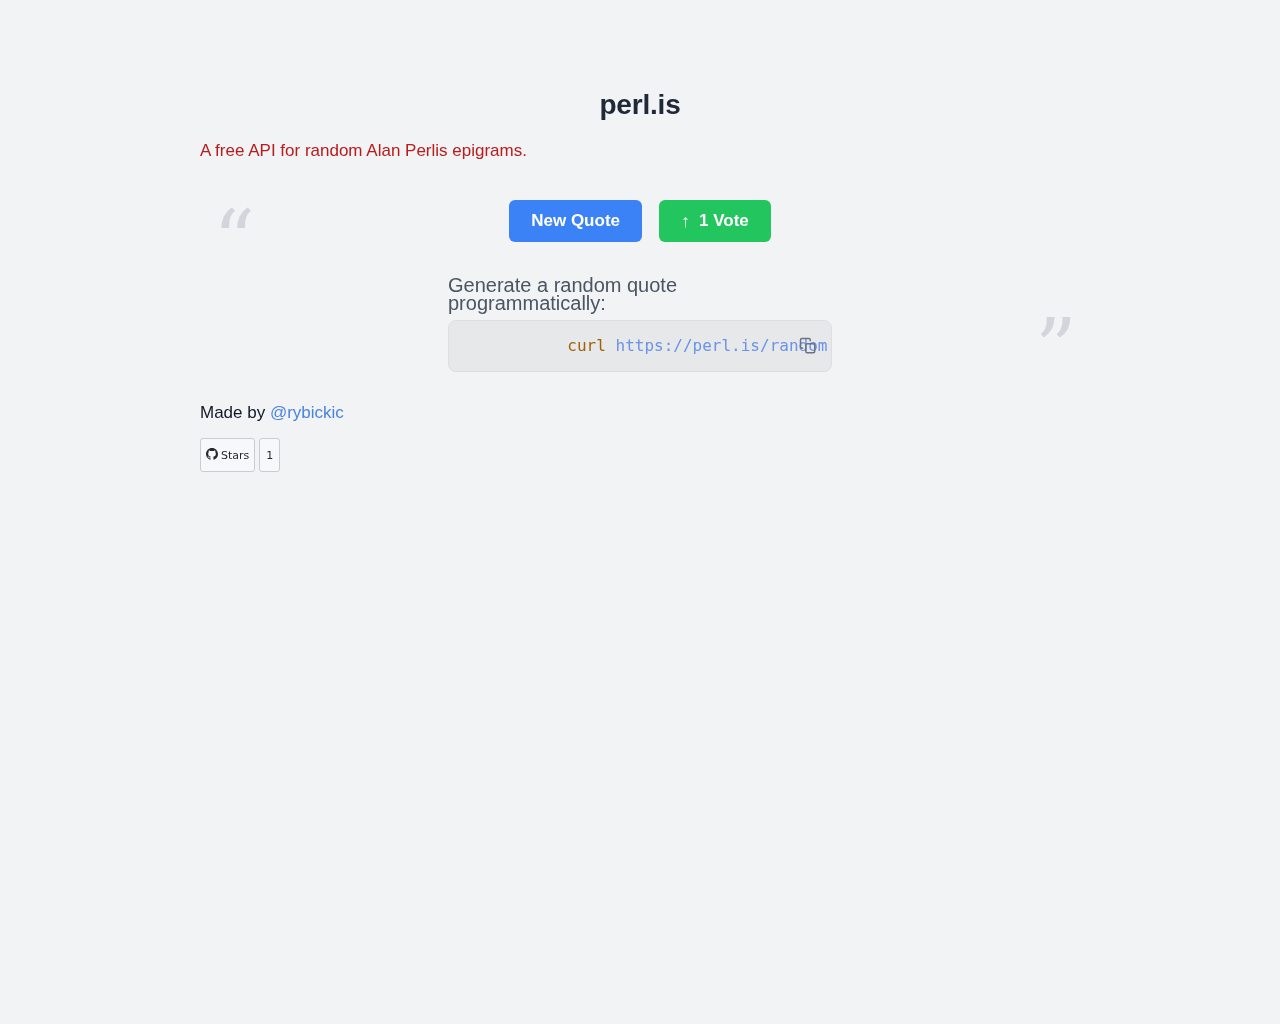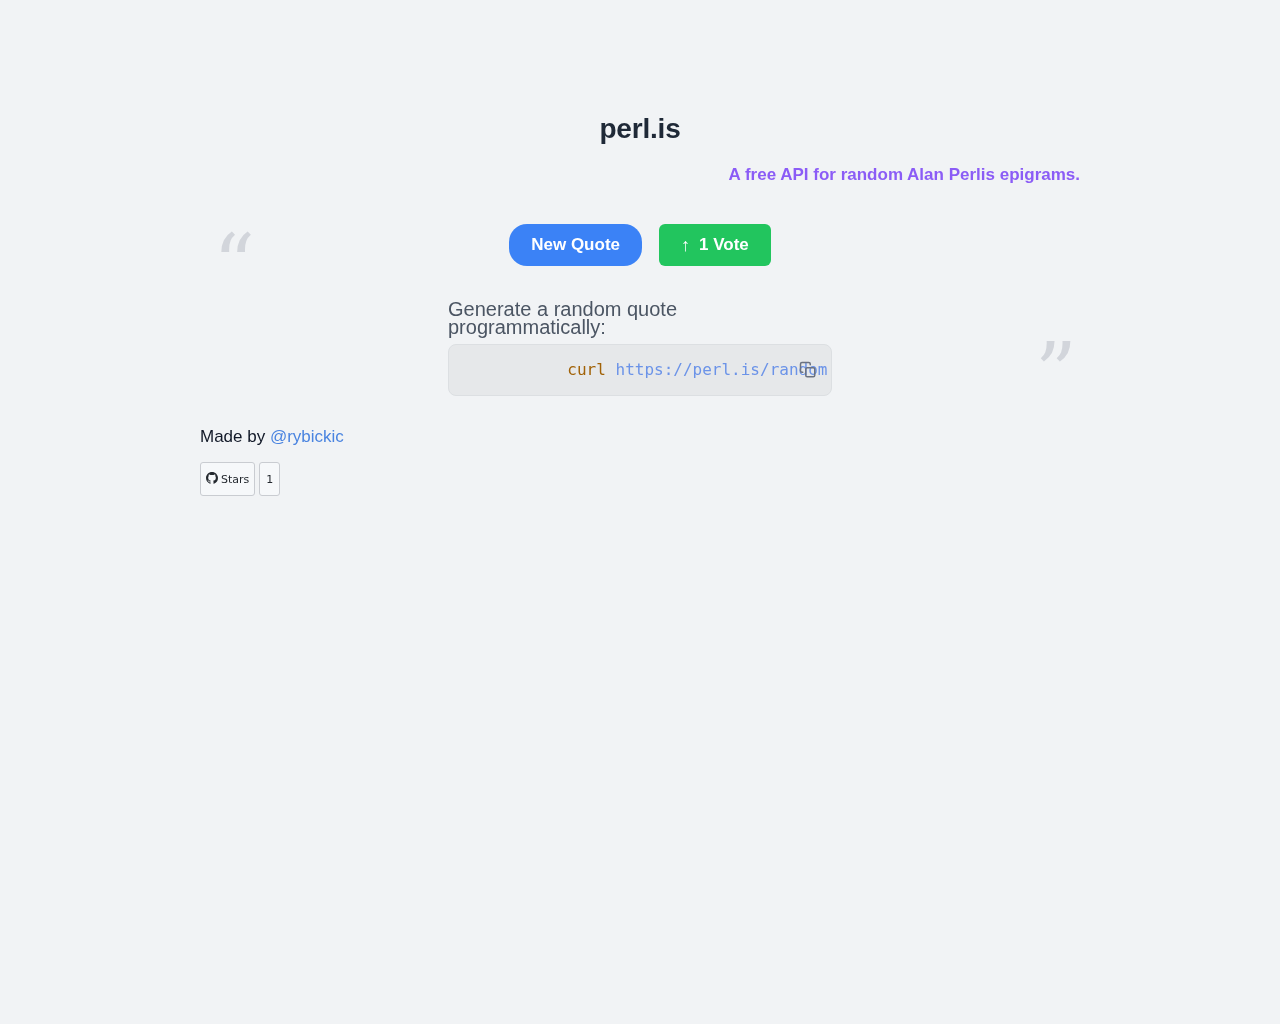--- a/index.html
+++ b/index.html
@@ -17,40 +17,40 @@
   .page {
     width: 1280px;
     height: 1024px;
     position: relative;
     overflow: hidden;
   }
 
   .container {
     width: 880px;
     margin: 0 auto;
-    padding-top: 112px;
+    padding-top: 88px;
   }
 
   
   .site-title {
     margin: 0;
     text-align: center;
     font-size: 28px;
     line-height: 34px;
     font-weight: bold;
     color: #1f2937;
     letter-spacing: -0.2px;
   }
   .site-subtitle {
     margin: 18px 0 0 0;
-    text-align: right;
+    text-align: left;
     font-size: 17px;
     line-height: 22px;
-    color: #8b5cf6;
-    font-weight: bold;
+    color: #b91c1c;
+    font-weight: normal;
   }
 
   
   .quote-block {
     position: relative;
     margin-top: 38px;
     padding: 0 60px;
   }
   .quote-mark {
     position: absolute;
@@ -102,21 +102,21 @@
     border-radius: 6px;
     color: #ffffff;
     font-family: "Liberation Sans", sans-serif;
     font-size: 17px;
     font-weight: bold;
     line-height: 20px;
     padding: 11px 22px;
     cursor: pointer;
     white-space: nowrap;
   }
-  .btn-new-quote { background: #3b82f6; border-radius: 18px; }
+  .btn-new-quote { background: #3b82f6; }
   .btn-vote {
     background: #22c55e;
     display: inline-flex;
     align-items: center;
     gap: 9px;
   }
   .vote-arrow {
     font-size: 18px;
     line-height: 18px;
     font-weight: normal;

